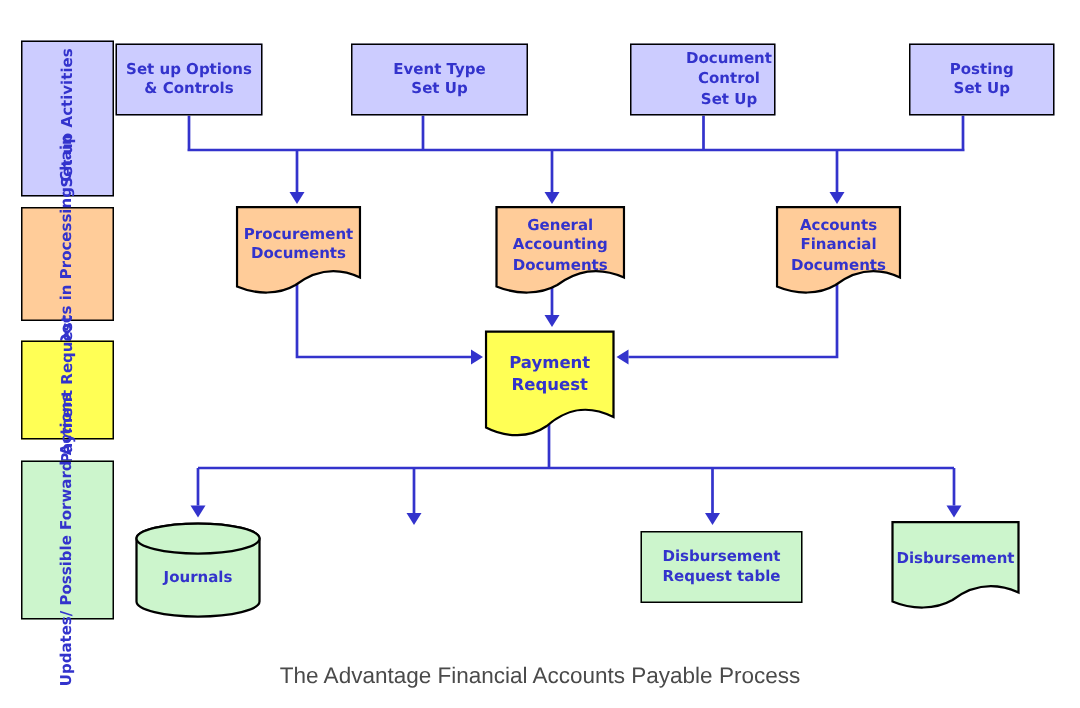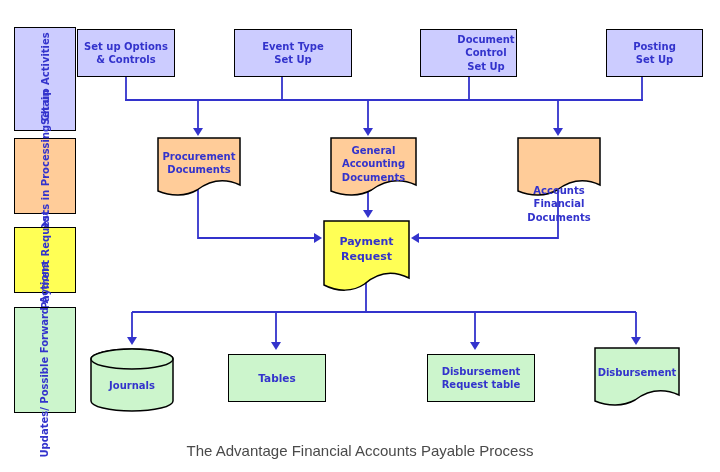--- a/index.html
+++ b/index.html
@@ -126,21 +126,21 @@
     <div class="lbl mid-lbl" style="top:3px;height:48px;">
       <span class="line">General</span>
       <span class="line">Accounting</span>
       <span class="line">Documents</span>
     </div>
   </div>
   <div class="abs doc" style="left:517px;top:137px;width:84px;height:62px;">
     <svg width="84" height="62" viewBox="0 0 84 62">
       <path d="M1,1 L83,1 L83,48 C66,40 52,44 40,53 C29,59.5 14,59.5 1,54 Z" fill="#FFCC99" stroke="#000" stroke-width="1.5"></path>
     </svg>
-    <div class="lbl mid-lbl" style="top:3px;height:48px;margin-top:40px;">
+    <div class="lbl mid-lbl" style="top:3px;height:48px;">
       <span class="line">Accounts</span>
       <span class="line">Financial</span>
       <span class="line">Documents</span>
     </div>
   </div>
 
   <div class="abs doc" style="left:323px;top:220px;width:87px;height:74px;">
     <svg width="87" height="74" viewBox="0 0 87 74">
       <path d="M1,1 L86,1 L86,58 C68,49 54,53 41.5,64 C30,72 14.5,72 1,65 Z" fill="#FFFF55" stroke="#000" stroke-width="1.5"></path>
     </svg>
@@ -153,25 +153,20 @@
   <div class="abs cyl shape" style="left:90px;top:348px;width:84px;height:64px;">
     <svg width="84" height="64" viewBox="0 0 84 64">
       <path d="M1,11 A41,10 0 0 1 83,11 L83,53 A41,10 0 0 1 1,53 Z" fill="#CCF5CC" stroke="#000" stroke-width="1.5"></path>
       <ellipse cx="42" cy="11" rx="41" ry="10" fill="#CCF5CC" stroke="#000" stroke-width="1.5"></ellipse>
     </svg>
     <div class="lbl">
       <span class="line">Journals</span>
     </div>
   </div>
 
-  <div class="abs shape outrect" style="left:228px;top:354px;width:98px;height:48px;">
-    <div class="lbl" style="font-size:10.5px;">
-      <span class="line">Tables</span>
-    </div>
-  </div>
 
   <div class="abs shape outrect" style="left:427px;top:354px;width:108px;height:48px;">
     <div class="lbl">
       <span class="line">Disbursement</span>
       <span class="line">Request table</span>
     </div>
   </div>
 
   <div class="abs doc" style="left:594px;top:347px;width:86px;height:62px;">
     <svg width="86" height="62" viewBox="0 0 86 62">

